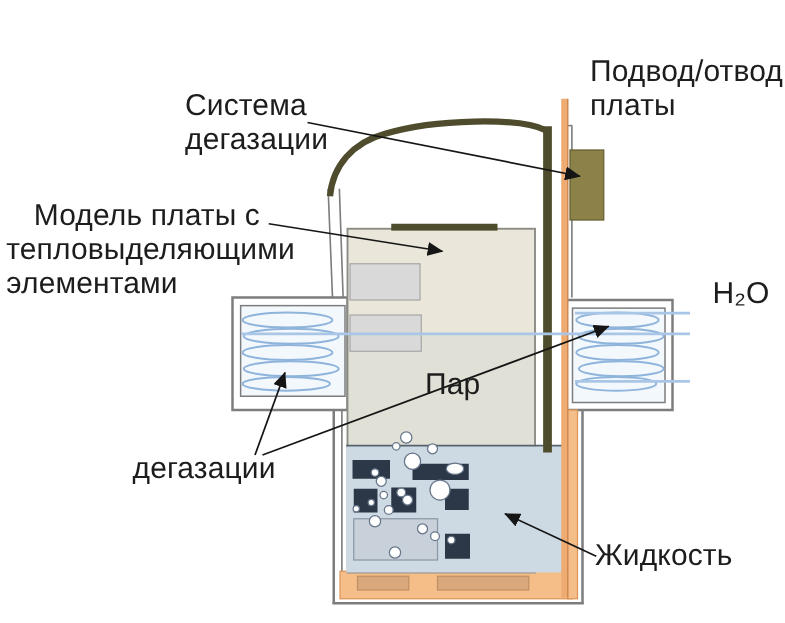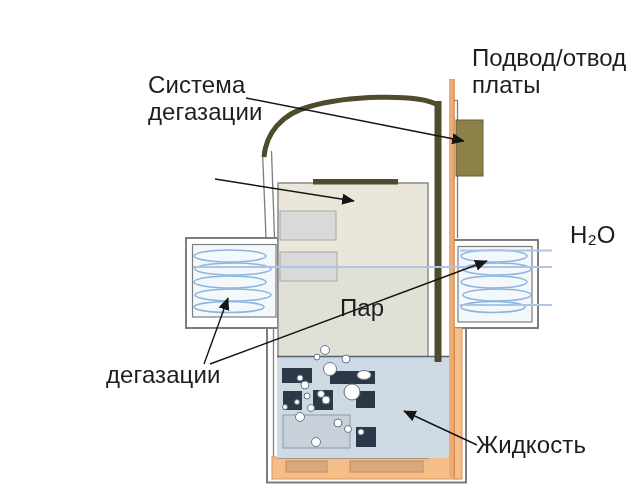--- a/index.html
+++ b/index.html
@@ -160,20 +160,25 @@
       <path class="arrow" d="M210,364 L487,261"></path>
       <path class="arrow" d="M477,445 L404,411"></path>
     </g>
   </svg>
 
   <div class="lbl" style="left:148px;top:71px;">
     <div>Система</div>
     <div>дегазации</div>
   </div>
 
+  <div class="lbl" style="left:5px;top:159px;">
+    <div class="l1-indent">Модель платы с</div>
+    <div>тепловыделяющими</div>
+    <div>элементами</div>
+  </div>
 
   <div class="lbl" style="left:472px;top:44px;">
     <div>Подвод/отвод</div>
     <div>платы</div>
   </div>
 
   <div class="lbl" style="left:570px;top:221px;">H₂O</div>
 
   <div class="lbl" style="left:340px;top:294px;">Пар</div>
 

